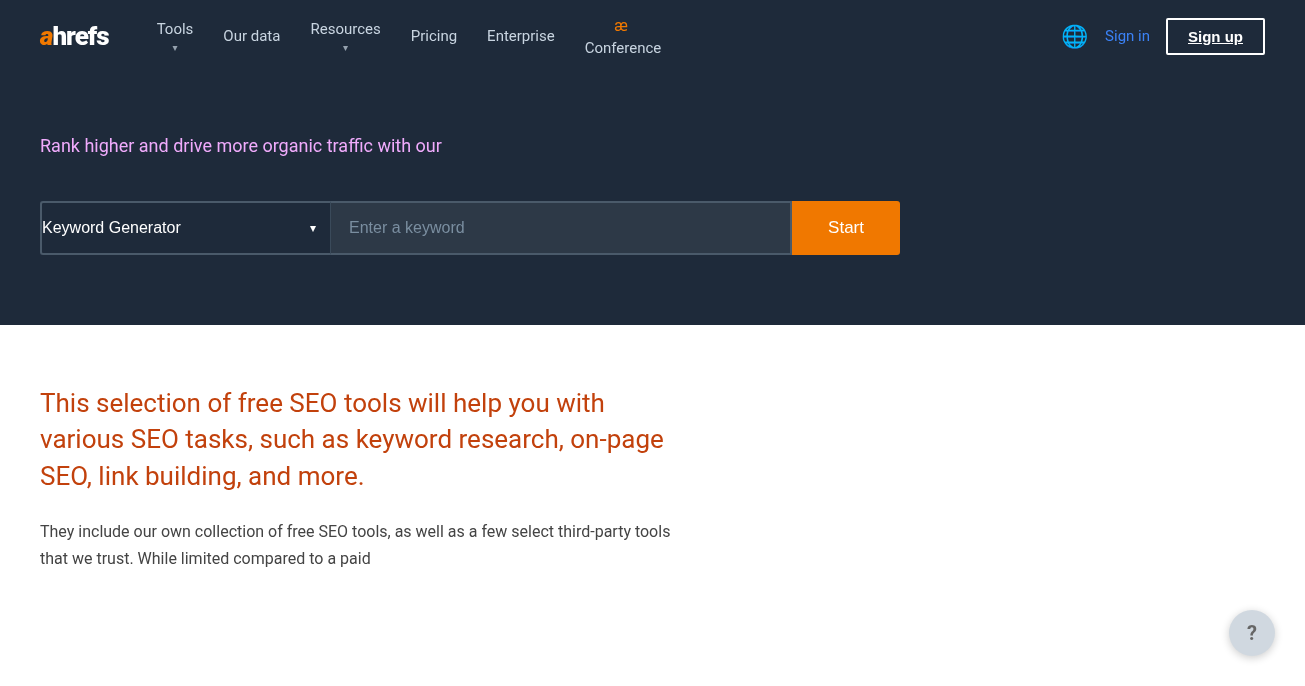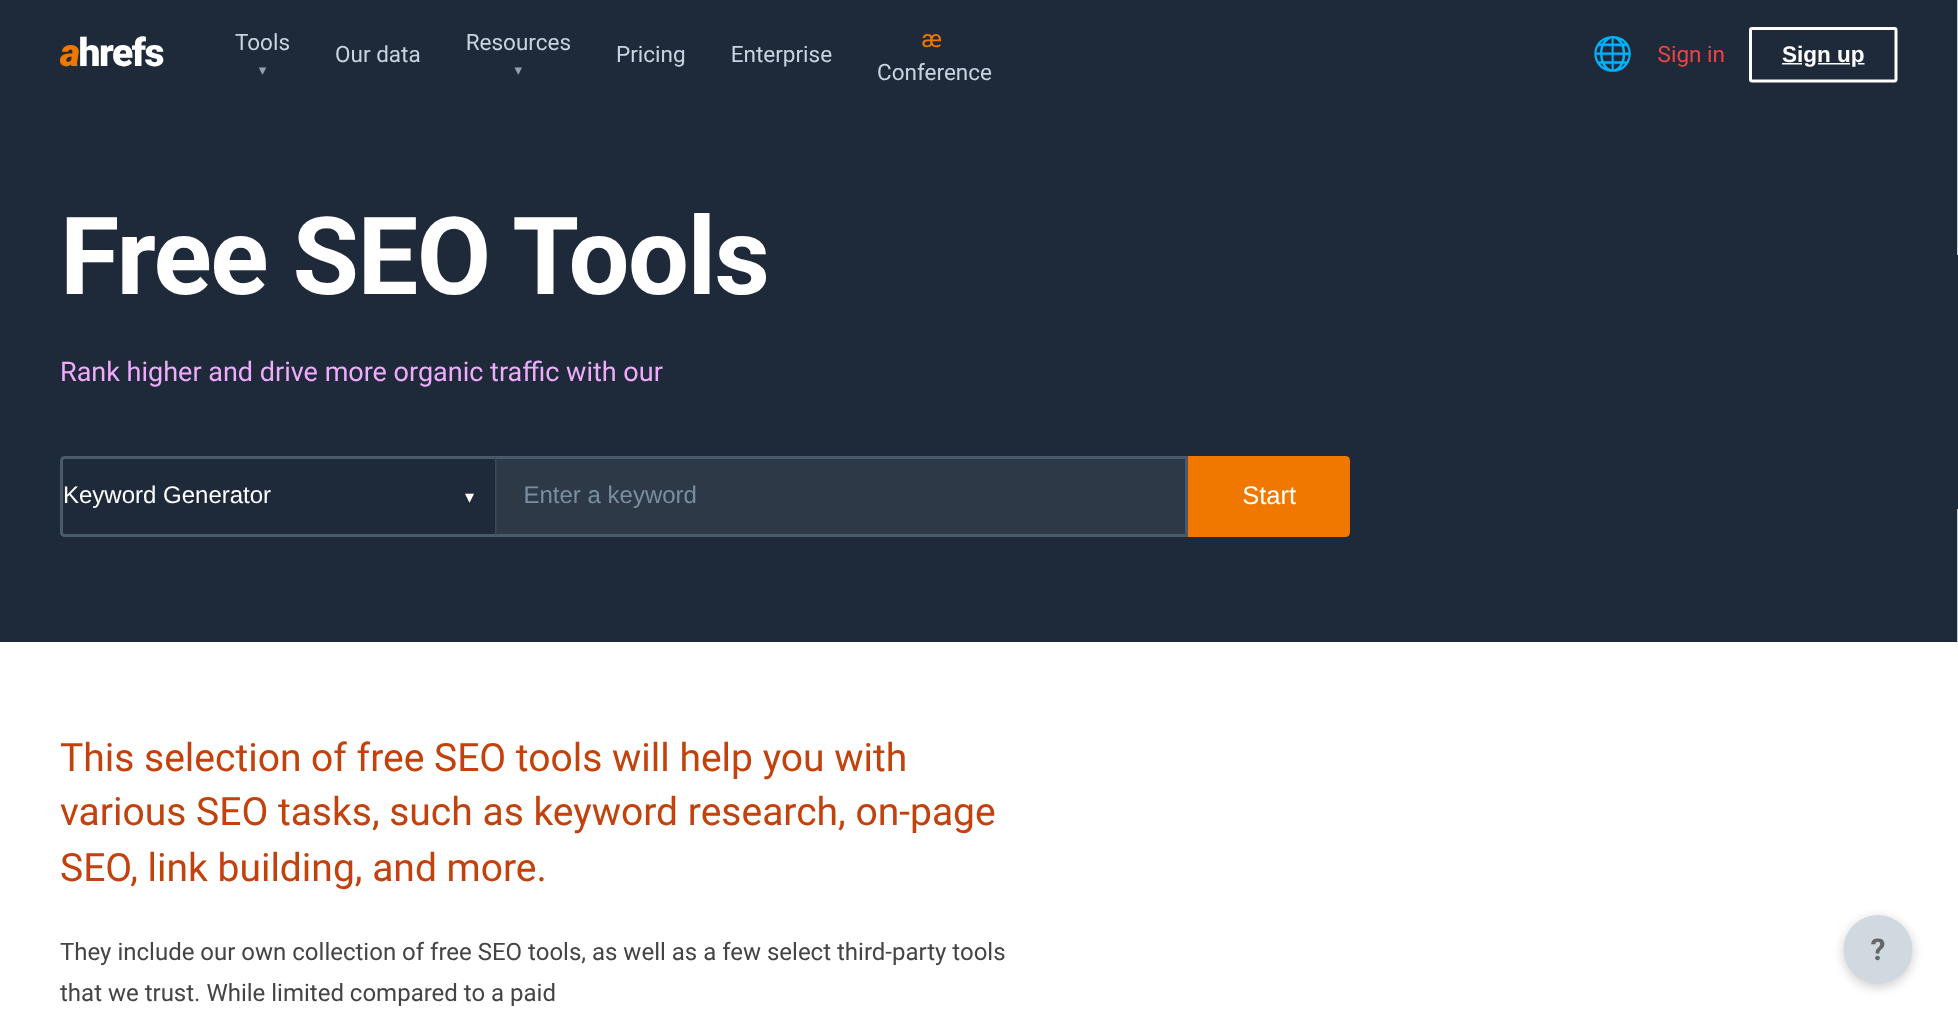--- a/index.html
+++ b/index.html
@@ -65,21 +65,21 @@
       align-items: center;
       gap: 16px;
       margin-left: auto;
     }
     .nav-globe {
       color: #c8d4e0;
       font-size: 22px;
       cursor: pointer;
     }
     .nav-signin {
-      color: #ef4444;
+      color: #3b82f6;
       font-size: 15px;
       text-decoration: none;
       cursor: pointer;
     }
     .nav-signup {
       border: 2px solid #fff;
       color: #fff;
       background: transparent;
       padding: 8px 20px;
       font-size: 15px;
@@ -237,21 +237,20 @@
     </a>
   </div>
   <div class="nav-right">
     <span class="nav-globe">🌐</span>
     <a class="nav-signin" href="#">Sign in</a>
     <button class="nav-signup">Sign up</button>
   </div>
 </nav>
 
 <section class="hero">
-  <h1 class="hero-title">Free SEO Tools</h1>
   <p class="hero-subtitle">
     <span>Rank higher and drive more organic traffic with our</span><br>
   </p>
   <div class="hero-search">
     <div class="hero-select-wrapper">
       <select class="hero-select"><option>Keyword Generator</option><option>Keyword Explorer</option><option>Site Explorer</option><option>Rank Tracker</option><option>Site Audit</option><option>SERP Checker</option></select>
       <span class="select-chevron">▾</span>
     </div>
     <input class="hero-input" type="text" placeholder="Enter a keyword" style="">
     <button class="hero-btn">Start</button>

